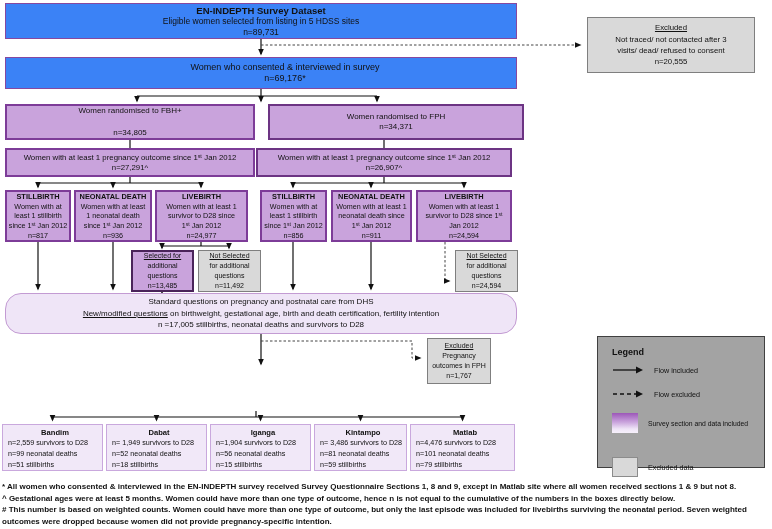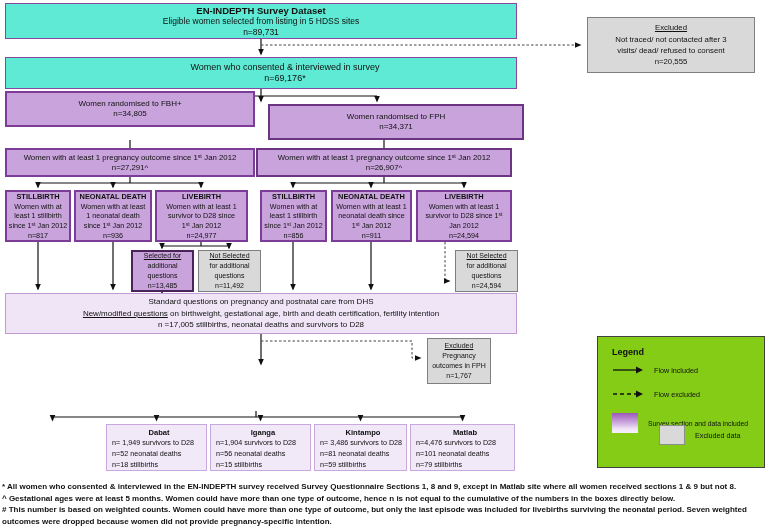--- a/index.html
+++ b/index.html
@@ -1,37 +1,37 @@
 <!DOCTYPE html>
 <html><head>
 <meta charset="utf-8">
 <style>
   html,body{margin:0;padding:0;background:#ffffff;}
   #canvas{position:relative;width:772px;height:529px;background:#ffffff;
           font-family:"Liberation Sans", sans-serif;color:#111;overflow:hidden;}
   .box{position:absolute;box-sizing:border-box;display:flex;flex-direction:column;
        justify-content:center;text-align:center;line-height:1.22;}
-  .banner{background:#5eead4;border:1px solid #86489f;font-size:8.5px;}
+  .banner{background:#3b82f6;border:1px solid #86489f;font-size:8.5px;}
   .banner .t{font-weight:bold;font-size:9.5px;}
   .mid{background:#c9a3dc;border:2px solid #7d3c98;font-size:8px;}
   .mid-r{border-width:2.5px;border-color:#6c3483;}
   .out{background:#c9a3dc;border:2px solid #7d3c98;font-size:7.2px;line-height:1.35;}
   .out .t{font-weight:bold;font-size:7.4px;}
   .sel{background:#c9a3dc;border:2px solid #4a235a;font-size:7px;line-height:1.4;}
   .grey{background:#d9d9d9;border:1.3px solid #7f7f7f;font-size:7px;line-height:1.4;}
   .grey-big{font-size:7.8px;line-height:1.45;}
   .lav{background:#efe5f7;border:1.3px solid #c39bd3;font-size:8px;line-height:1.45;}
   .site{background:#f1e8f8;border:1px solid #c9a8dd;font-size:7.2px;line-height:1.5;
         text-align:left;padding-left:5px;justify-content:flex-start;padding-top:2px;}
   .site .t{font-weight:bold;text-align:center;font-size:7.6px;}
   .u{text-decoration:underline;}
   svg.overlay{position:absolute;left:0;top:0;z-index:0;}
   .box{z-index:1;}
   #legend{position:absolute;left:597px;top:336px;width:168px;height:132px;
-          border:1.5px solid #404040;background:#84cc16;box-sizing:border-box;z-index:1;font-size:7.2px;}
+          border:1.5px solid #404040;background:#a3a3a3;box-sizing:border-box;z-index:1;font-size:7.2px;}
   #legend .lt{font-weight:bold;font-size:9px;position:absolute;left:14px;top:10px;}
   .lrow{position:absolute;left:14px;display:flex;align-items:center;justify-content:flex-end;}
   .lrow .lbl{margin-left:10px;white-space:nowrap;}
   .swatch-p{width:26px;height:20px;background:linear-gradient(#9c57b8,#c9a3dc 45%,#efe5f7 80%,#f6f0fb);}
   .swatch-g{width:26px;height:20px;background:#d9d9d9;border:1px solid #8c8c8c;box-sizing:border-box;}
   #footnotes{position:absolute;left:2px;top:481px;width:770px;font-size:8px;
              font-weight:bold;line-height:11.5px;white-space:nowrap;z-index:1;}
 </style>
 </head>
 <body>
@@ -94,21 +94,21 @@
     <div>Not traced/ not contacted after 3</div>
     <div>visits/ dead/ refused to consent</div>
     <div>n=20,555</div>
   </div>
 
   <div class="box banner" style="left:5px;top:57px;width:512px;height:32px;font-size:9px;padding-left:48px;">
     <div>Women who consented &amp; interviewed in survey</div>
     <div>n=69,176*</div>
   </div>
 
-  <div class="box mid" style="left:5px;top:91px;width:250px;height:36px;">
+  <div class="box mid" style="left:5px;top:104px;width:250px;height:36px;justify-content:space-between;">
     <div>Women randomised to FBH+</div>
     <div>n=34,805</div>
   </div>
   <div class="box mid mid-r" style="left:268px;top:104px;width:256px;height:36px;">
     <div>Women randomised to FPH</div>
     <div>n=34,371</div>
   </div>
 
   <div class="box mid" style="left:5px;top:148px;width:250px;height:29px;font-size:7.8px;">
     <div>Women with at least 1 pregnancy outcome since 1ˢᵗ Jan 2012</div>
@@ -175,34 +175,40 @@
     <div>questions</div>
     <div>n=11,492</div>
   </div>
   <div class="box grey" style="left:455px;top:250px;width:63px;height:42px;">
     <div class="u">Not Selected</div>
     <div>for additional</div>
     <div>questions</div>
     <div>n=24,594</div>
   </div>
 
-  <div class="box lav" style="left:5px;top:293px;width:512px;height:41px;">
+  <div class="box lav" style="left:5px;top:293px;width:512px;height:41px;border-radius:16px;">
     <div>Standard questions on pregnancy and postnatal care from DHS</div>
     <div><span class="u">New/modified questions</span><span> on birthweight, gestational age, birth and death certification, fertility intention</span></div>
     <div>n =17,005 stillbirths, neonatal deaths and survivors to D28</div>
   </div>
 
   <div class="box grey" style="left:427px;top:338px;width:64px;height:46px;">
     <div class="u">Excluded</div>
     <div>Pregnancy</div>
     <div>outcomes in FPH</div>
     <div>n=1,767</div>
   </div>
 
 
+  <div class="box site" style="left:2px;top:424px;width:101px;height:47px;">
+    <div class="t">Bandim</div>
+    <div>n=2,559 survivors to D28</div>
+    <div>n=99 neonatal deaths</div>
+    <div>n=51 stillbirths</div>
+  </div>
   <div class="box site" style="left:106px;top:424px;width:101px;height:47px;">
     <div class="t">Dabat</div>
     <div>n= 1,949 survivors to D28</div>
     <div>n=52 neonatal deaths</div>
     <div>n=18 stillbirths</div>
   </div>
   <div class="box site" style="left:210px;top:424px;width:101px;height:47px;justify-content:center;">
     <div class="t">Iganga</div>
     <div>n=1,904 survivors to D28</div>
     <div>n=56 neonatal deaths</div>
@@ -234,21 +240,21 @@
       <svg width="32" height="10">
         <line x1="1" y1="5" x2="25" y2="5" stroke="#111" stroke-width="1.3" stroke-dasharray="4,3"></line>
         <path d="M24,1.5 L31,5 L24,8.5 z" fill="#111"></path>
       </svg>
       <span class="lbl">Flow excluded</span>
     </div>
     <div class="lrow" style="top:76px;">
       <span class="swatch-p"></span>
       <span class="lbl" style="font-size:6.8px;">Survey section and data included</span>
     </div>
-    <div class="lrow" style="top:88px;margin-left:47px;">
+    <div class="lrow" style="top:120px;">
       <span class="swatch-g"></span>
       <span class="lbl">Excluded data</span>
     </div>
   </div>
 
   <div id="footnotes">
     <div>* All women who consented &amp; interviewed in the EN-INDEPTH survey received Survey Questionnaire Sections 1, 8 and 9, except in Matlab site where all women received sections 1 &amp; 9 but not 8.</div>
     <div>^ Gestational ages were at least 5 months. Women could have more than one type of outcome, hence n is not equal to the cumulative of the numbers in the boxes directly below.</div>
     <div># This number is based on weighted counts. Women could have more than one type of outcome, but only the last episode was included for livebirths surviving the neonatal period. Seven weighted</div>
     <div>outcomes were dropped because women did not provide pregnancy-specific intention.</div>

